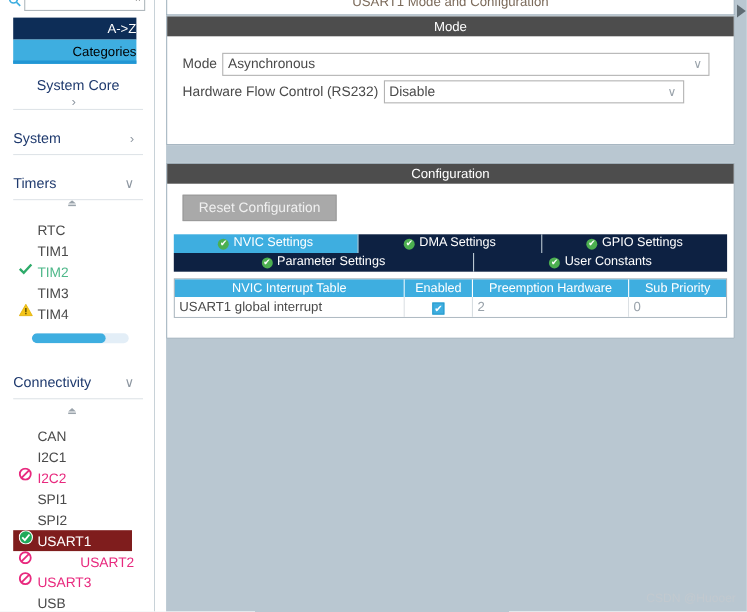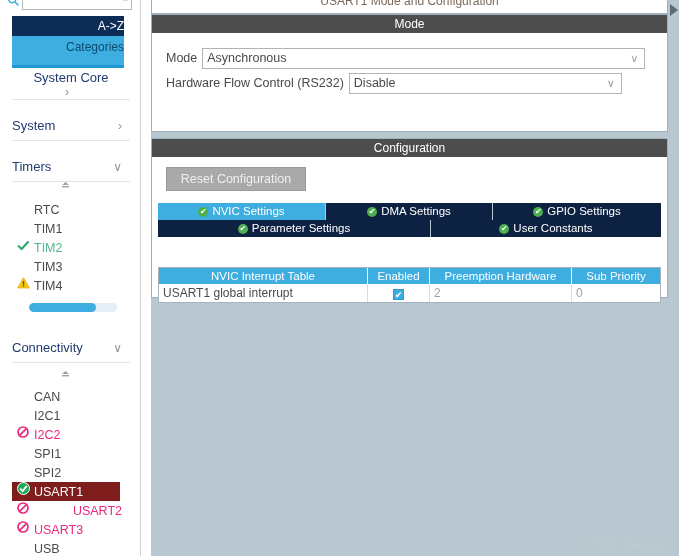--- a/index.html
+++ b/index.html
@@ -69,24 +69,24 @@
   }
   #toggle-az {
     top: 16px;
     height: 20px;
     line-height: 20px;
     background: #0d2d57;
     color: #ffffff;
   }
   #toggle-cat {
     top: 36px;
-    height: 32px;
+    height: 22px;
     line-height: 22px;
     background: #3eaee0;
-    color: #0c4a6e;
+    color: #000000;
     border-bottom: 3px solid #2196d4;
   }
 
   .cat-header {
     position: absolute;
     left: 12px;
     width: 118px;
     height: 30px;
     display: flex;
     align-items: center;
@@ -228,21 +228,21 @@
     display: flex;
     align-items: center;
     justify-content: space-between;
     padding: 0 6px 0 4px;
     font-size: 12.5px;
     color: #4a4a4a;
   }
   .combo .cchev { color: #9aa3ab; font-size: 11px; }
 
   
-  #config-panel { top: 138px; height: 160px; }
+  #config-panel { top: 148px; height: 160px; }
 
   #reset-btn {
     position: absolute;
     left: 14px; top: 28px;
     width: 140px; height: 24px;
     background: #a9a9a9;
     border: 1px solid #9a9a9a;
     color: #f0f0f0;
     font-size: 12.5px;
     line-height: 23px;
@@ -283,21 +283,20 @@
   }
 
   
   #nvic-table {
     position: absolute;
     left: 6px; top: 104px;
     width: 503px;
     border: 1px solid #a8b4bd;
     box-sizing: border-box;
     font-size: 11.5px;
-    margin-top: 24px;
   }
   .tr { display: flex; }
   .th {
     background: #3eaee0;
     color: #ffffff;
     height: 16px;
     line-height: 16px;
     text-align: center;
     border-right: 1px solid #ffffff;
     box-sizing: border-box;

